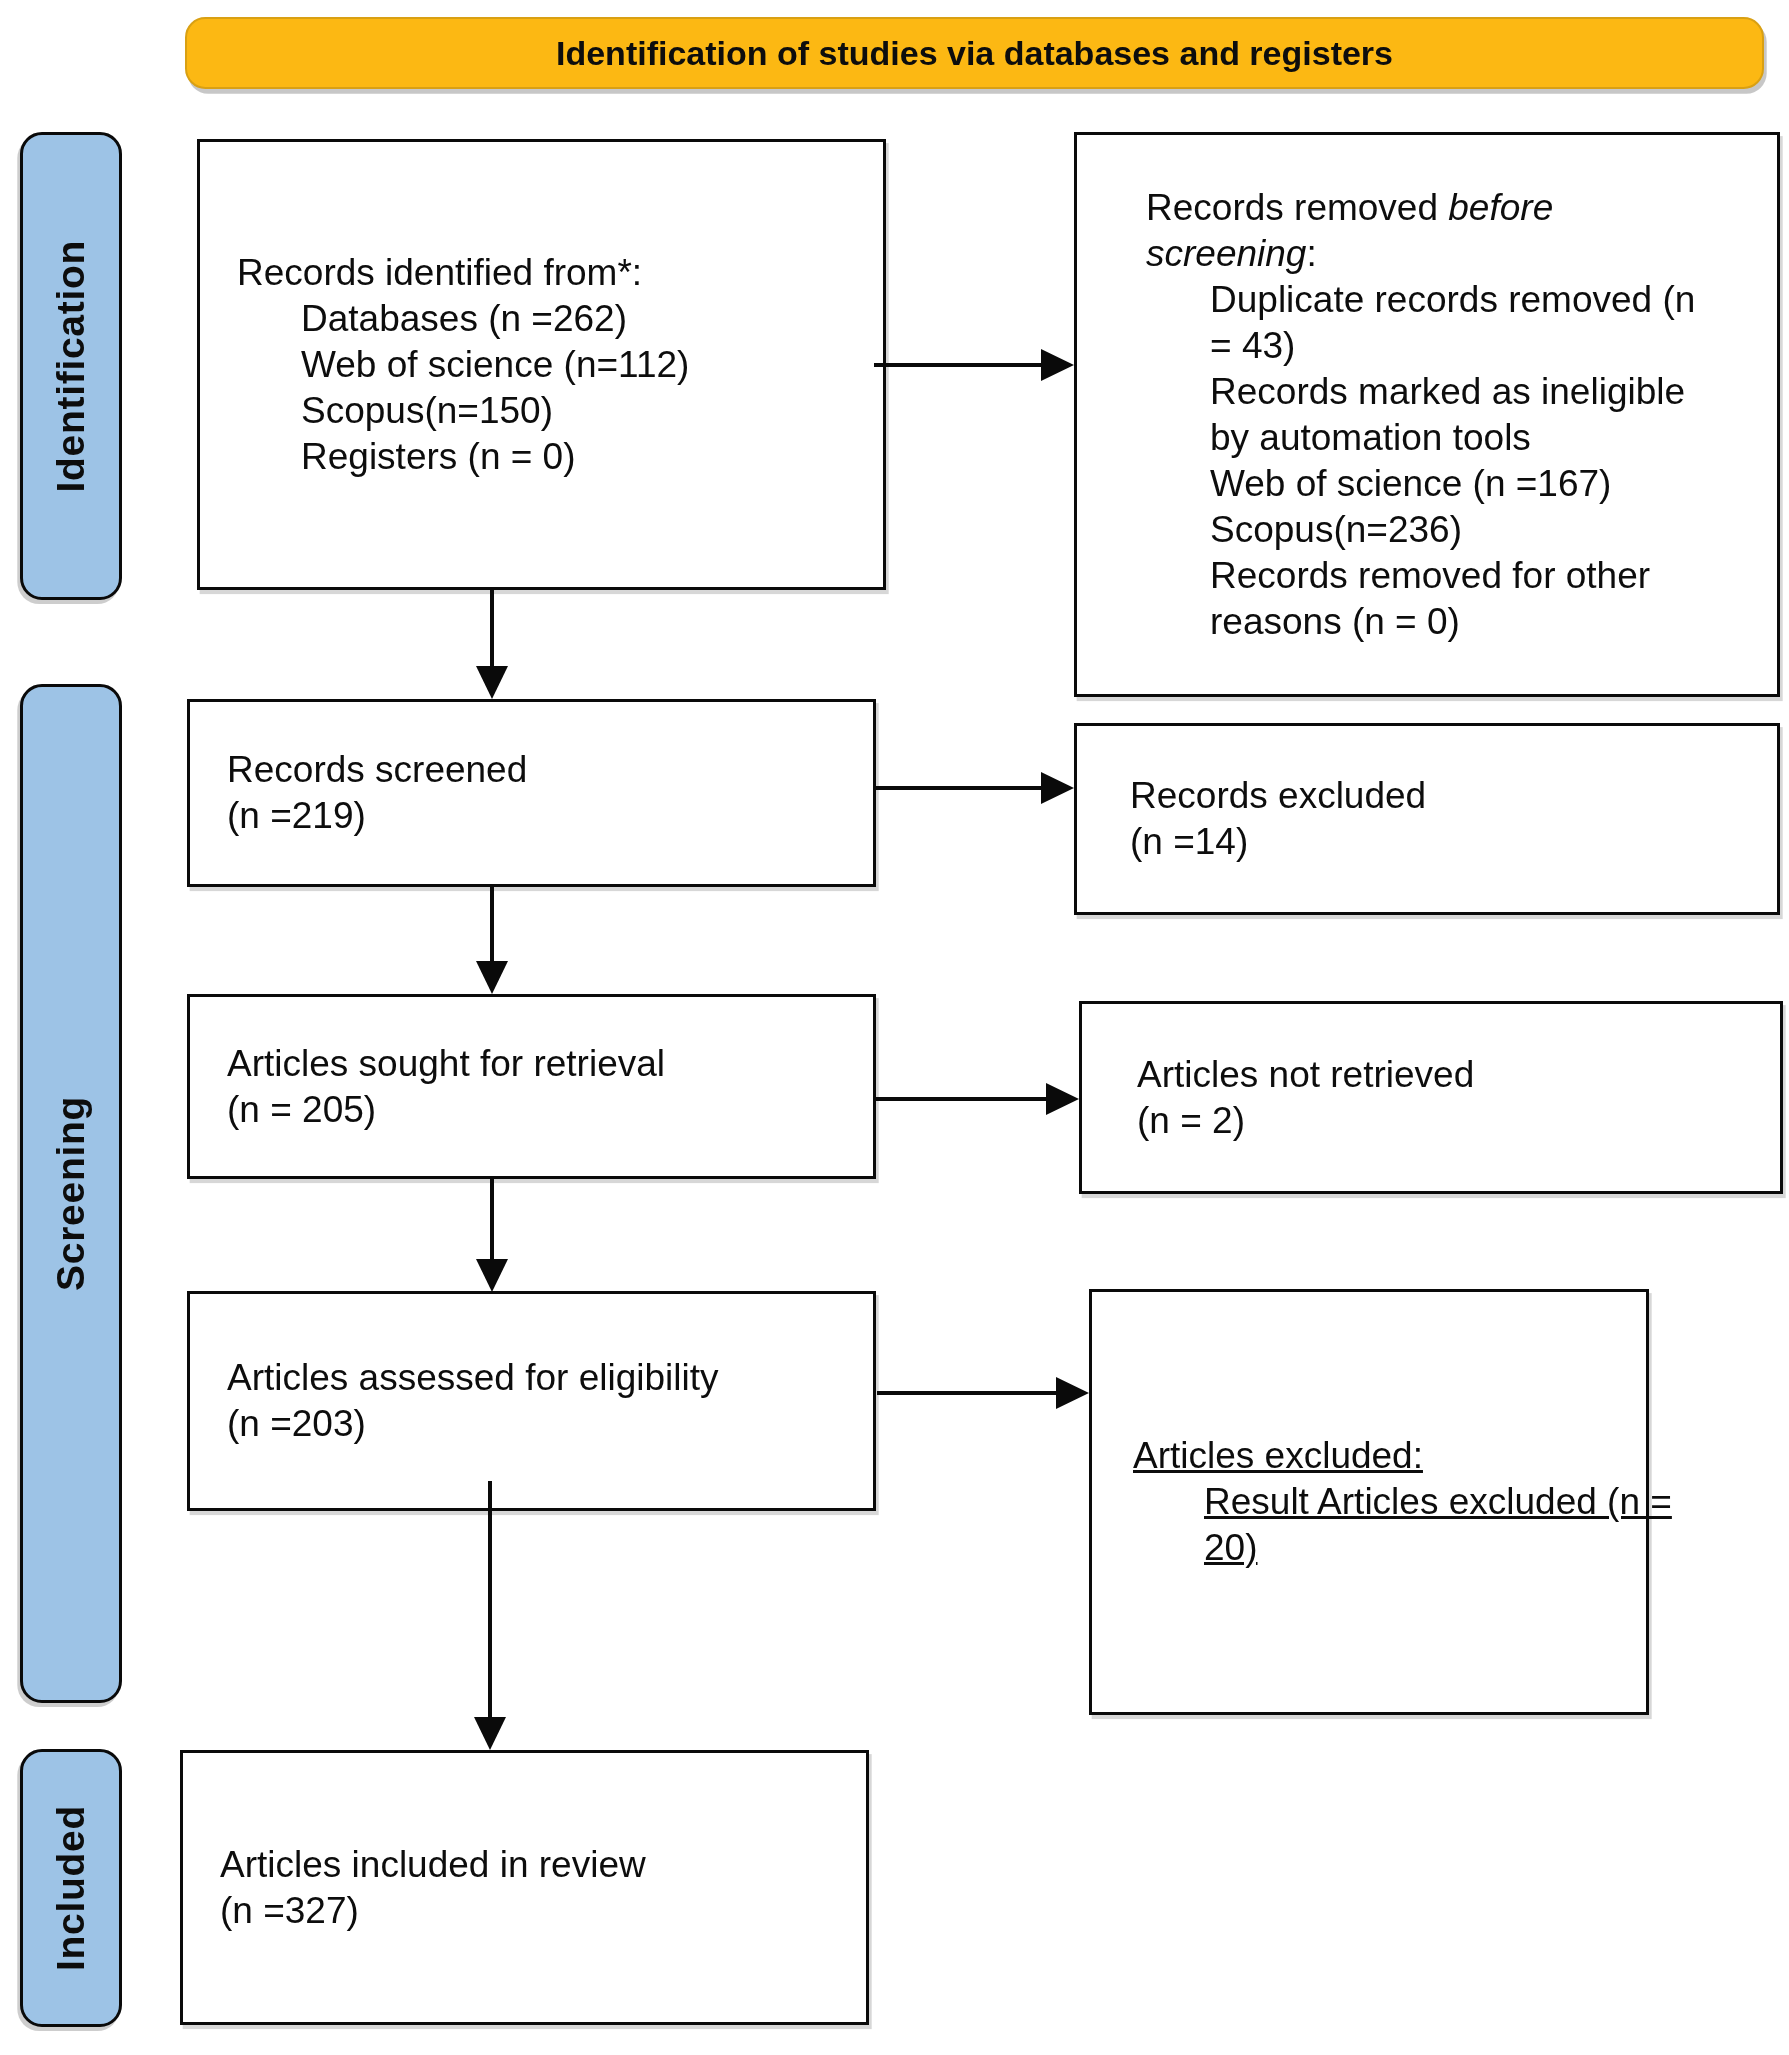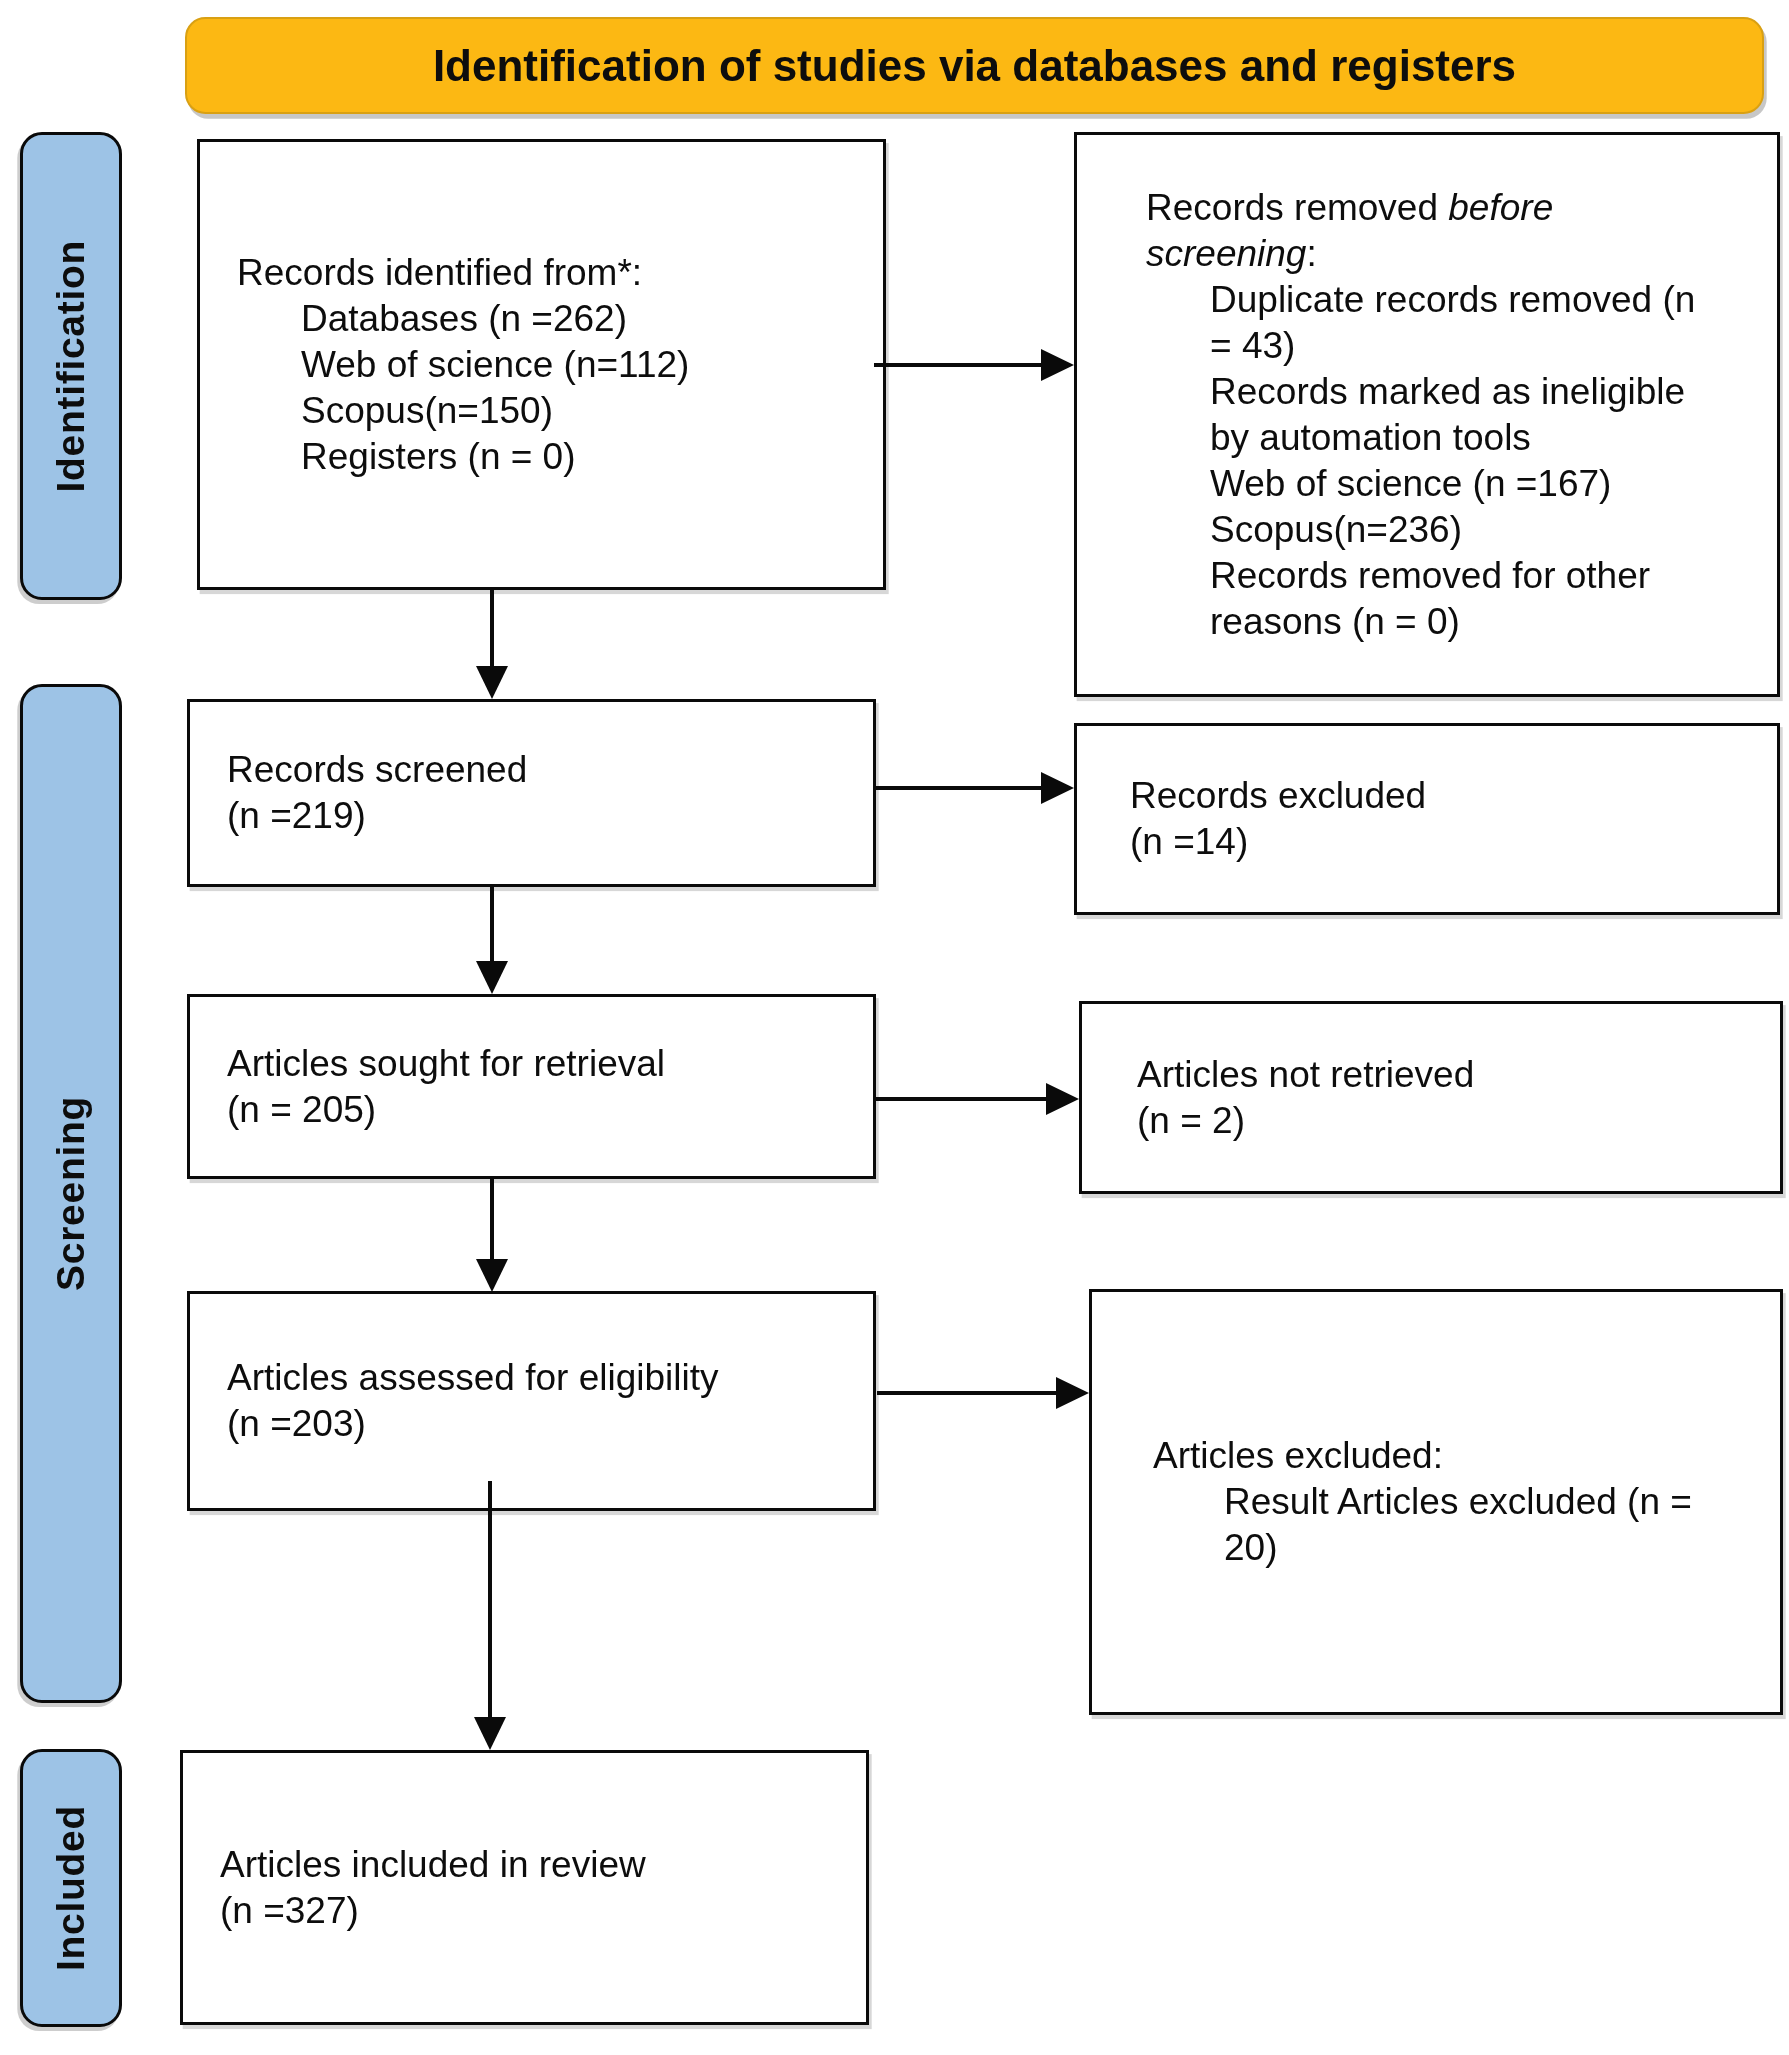--- a/index.html
+++ b/index.html
@@ -5,27 +5,27 @@
   html,body{margin:0;padding:0;background:#ffffff;}
   .canvas{
     position:relative;
     width:1790px;height:2056px;
     background:#ffffff;
     font-family:"Liberation Sans", sans-serif;
     color:#0d0d0d;
   }
   
   .banner{
-    position:absolute;left:185px;top:17px;width:1579px;height:97px;
+    position:absolute;left:185px;top:17px;width:1579px;height:72px;
     background:var(--banner-bg,#FCB813);
     border:2.7px solid var(--banner-border,#D9A013);
     border-radius:20.4px;
     box-sizing:border-box;
     display:flex;align-items:center;justify-content:center;
-    font-size:44px;font-weight:bold;
+    font-size:34px;font-weight:bold;
     box-shadow:2.7px 4.7px 0 rgba(130,130,130,0.45);
   }
   
   .stage{
     position:absolute;left:20.4px;width:102px;
     background:var(--stage-bg,#9DC3E6);
     border:3.4px solid #0a0a0a;
     border-radius:22px;
     box-sizing:border-box;
     display:flex;align-items:center;justify-content:center;
@@ -54,21 +54,21 @@
   .box .line{white-space:nowrap;}
   .box .line.indent{padding-left:64px;}
   .box .it{font-style:italic;}
   #box-records-identified{left:197px;top:139px;width:689px;height:451px;padding-left:37px;padding-right:13.6px;}
   #box-records-removed{left:1074px;top:132px;width:706px;height:565px;padding-left:69px;padding-right:10.2px;}
   #box-records-screened{left:187px;top:699px;width:689px;height:188px;padding-left:37px;}
   #box-records-excluded{left:1074px;top:723px;width:706px;height:192px;padding-left:53px;}
   #box-articles-sought{left:187px;top:994px;width:689px;height:185px;padding-left:37px;}
   #box-articles-not-retrieved{left:1079px;top:1001px;width:704px;height:193px;padding-left:55px;}
   #box-articles-assessed{left:187px;top:1291px;width:689px;height:220px;padding-left:37px;}
-  #box-articles-excluded{left:1089px;top:1289px;width:694px;height:426px;padding-left:61px;padding-right:10.2px;}
+  #box-articles-excluded{left:1089px;top:1289px;width:560px;height:426px;padding-left:41px;padding-right:10.2px;text-decoration:underline;}
   #box-articles-excluded .line.indent{padding-left:71px;}
   #box-articles-included{left:180px;top:1750px;width:689px;height:275px;padding-left:37px;}
   
   .harrow{position:absolute;height:4.1px;}
   .harrow .shaft{position:absolute;left:0;right:28.5px;top:0;height:4.1px;background:#0a0a0a;}
   .harrow .head{
     position:absolute;right:0;top:50%;transform:translateY(-50%);
     width:0;height:0;
     border-top:16.3px solid transparent;border-bottom:16.3px solid transparent;
     border-left:33px solid #0a0a0a;

